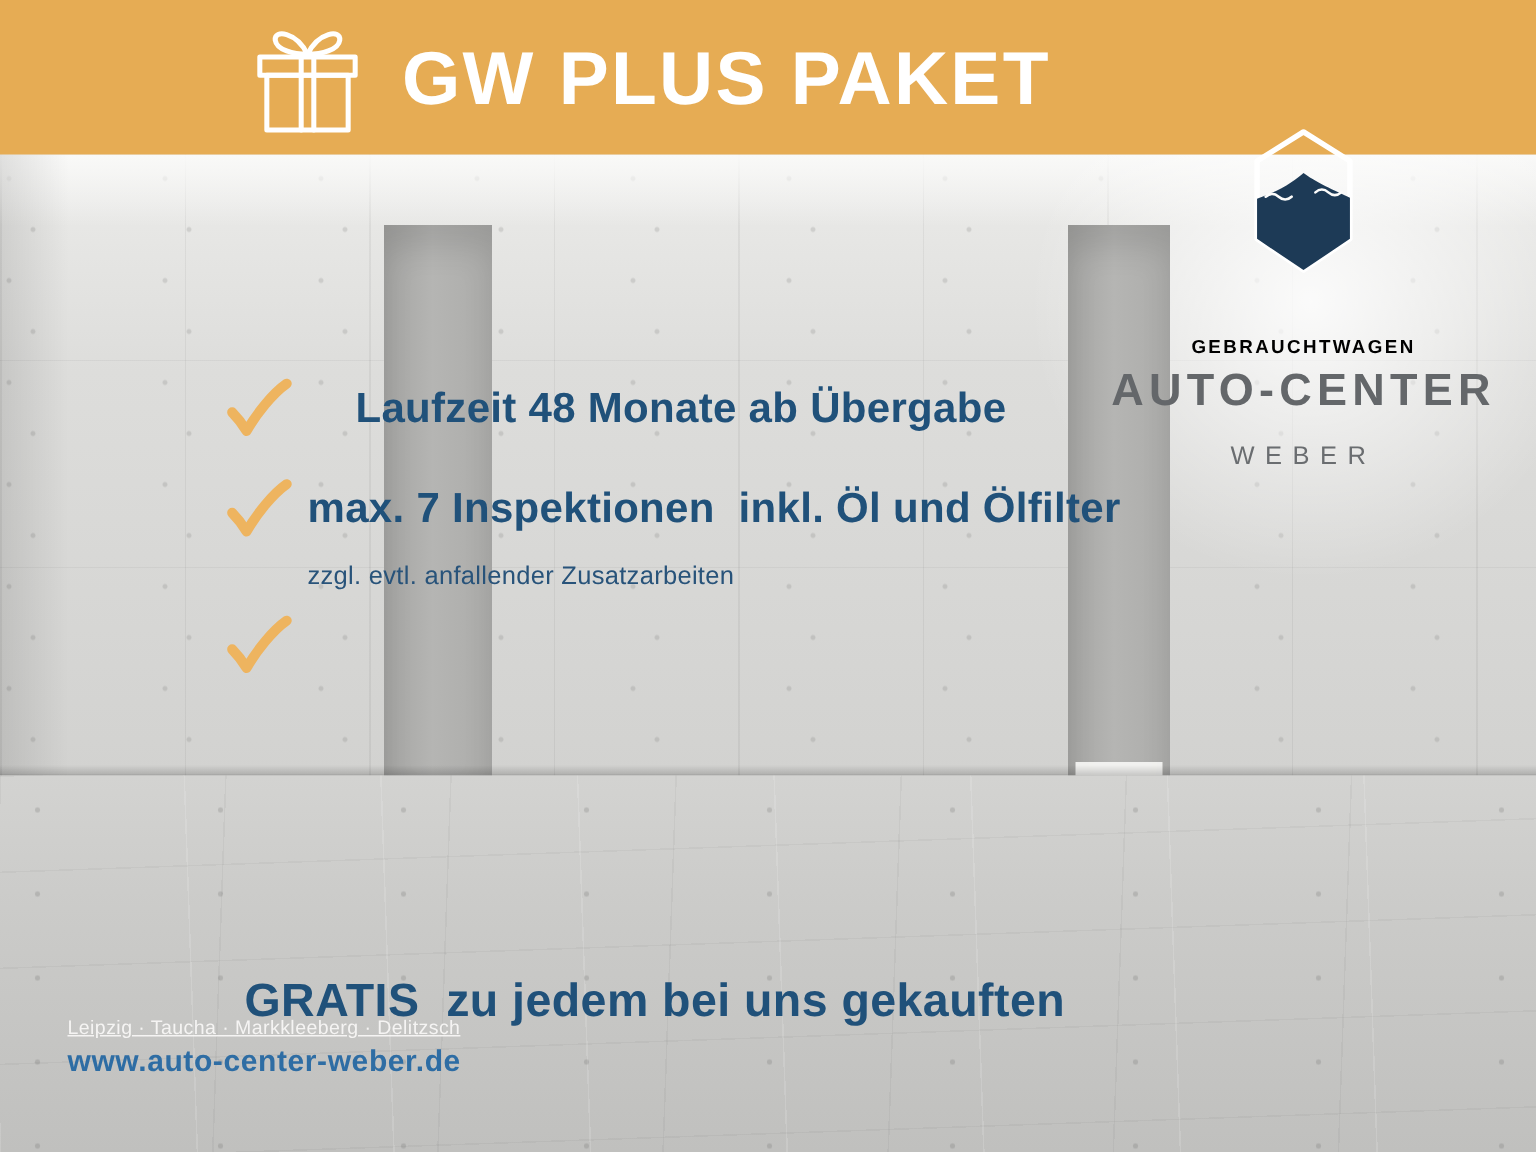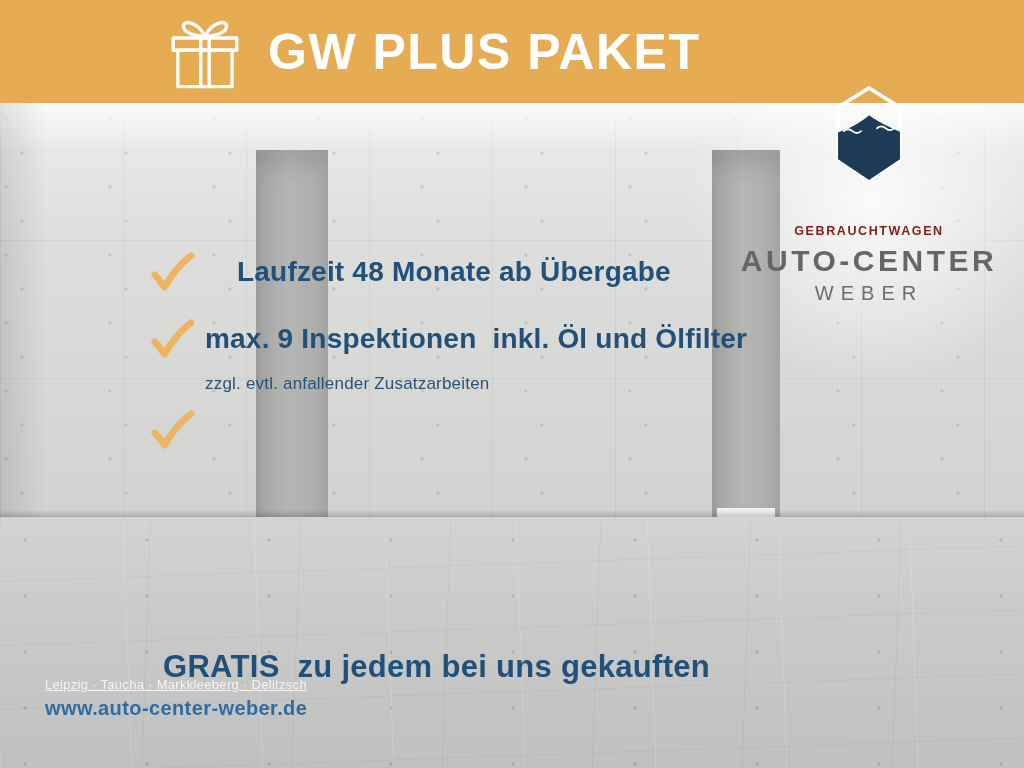--- a/index.html
+++ b/index.html
@@ -62,27 +62,27 @@
   .gift { position:absolute; left:162px; top:17px; width:86px; height:72px; }
   .banner-title {
     position:absolute; left:268px; top:0; height:103px; margin:0;
     display:flex; align-items:center;
     color:#ffffff; font-size:50px; font-weight:bold; letter-spacing:1.5px;
   }
   
   .logo { position:absolute; left:739px; top:84px; width:260px; text-align:center; }
   .hex  { display:block; margin:0 auto; width:72px; height:100px; }
   .logo-eyebrow {
-    margin-top:40px; color:#7f1d1d; font-size:12.5px; font-weight:bold; letter-spacing:1.6px;
+    margin-top:40px; color:#000000; font-size:12.5px; font-weight:bold; letter-spacing:1.6px;
   }
   .logo-name {
     margin-top:6px; color:#64676a; font-size:30px; font-weight:bold; letter-spacing:3.5px;
   }
   .logo-subname {
-    margin-top:4px; color:#6a6d70; font-size:20px; letter-spacing:7px;
+    margin-top:16px; color:#6a6d70; font-size:17px; letter-spacing:7px;
   }
   
   .checklist { position:absolute; left:148px; top:254px; margin:0; padding:0; list-style:none; }
   .check-item { display:flex; align-items:flex-start; }
   .check-item.mb-lg { margin-bottom:26px;gap:32px; }
   .check-item.mb-md { margin-bottom:18px; }
   .check-icon { width:48px; height:44px; flex:0 0 48px; margin-right:9px; margin-top:-3px; }
   .check-text {
     color:#20517a; font-size:28px; font-weight:bold; line-height:1.25; white-space:pre-wrap;
     letter-spacing:0.2px;
@@ -150,21 +150,21 @@
       </svg>
       <div class="check-body">
         <div class="check-text">Laufzeit 48 Monate ab Übergabe</div>
       </div>
     </li>
     <li class="check-item mb-md">
       <svg class="check-icon" viewBox="0 0 50 46" fill="none" stroke="#eeb45f" stroke-width="7" stroke-linecap="round" stroke-linejoin="round">
         <path d="M7 25 C 10 28, 14 33, 17 38 C 24 26, 35 12, 45 5"></path>
       </svg>
       <div class="check-body">
-        <div class="check-text">max. 9 Inspektionen  inkl. Öl und Ölfilter</div>
+        <div class="check-text">max. 7 Inspektionen  inkl. Öl und Ölfilter</div>
         <div class="check-note">zzgl. evtl. anfallender Zusatzarbeiten</div>
       </div>
     </li>
     <li class="check-item">
       <svg class="check-icon" viewBox="0 0 50 46" fill="none" stroke="#eeb45f" stroke-width="7" stroke-linecap="round" stroke-linejoin="round">
         <path d="M7 25 C 10 28, 14 33, 17 38 C 24 26, 35 12, 45 5"></path>
       </svg>
     </li>
   </ul>
 

